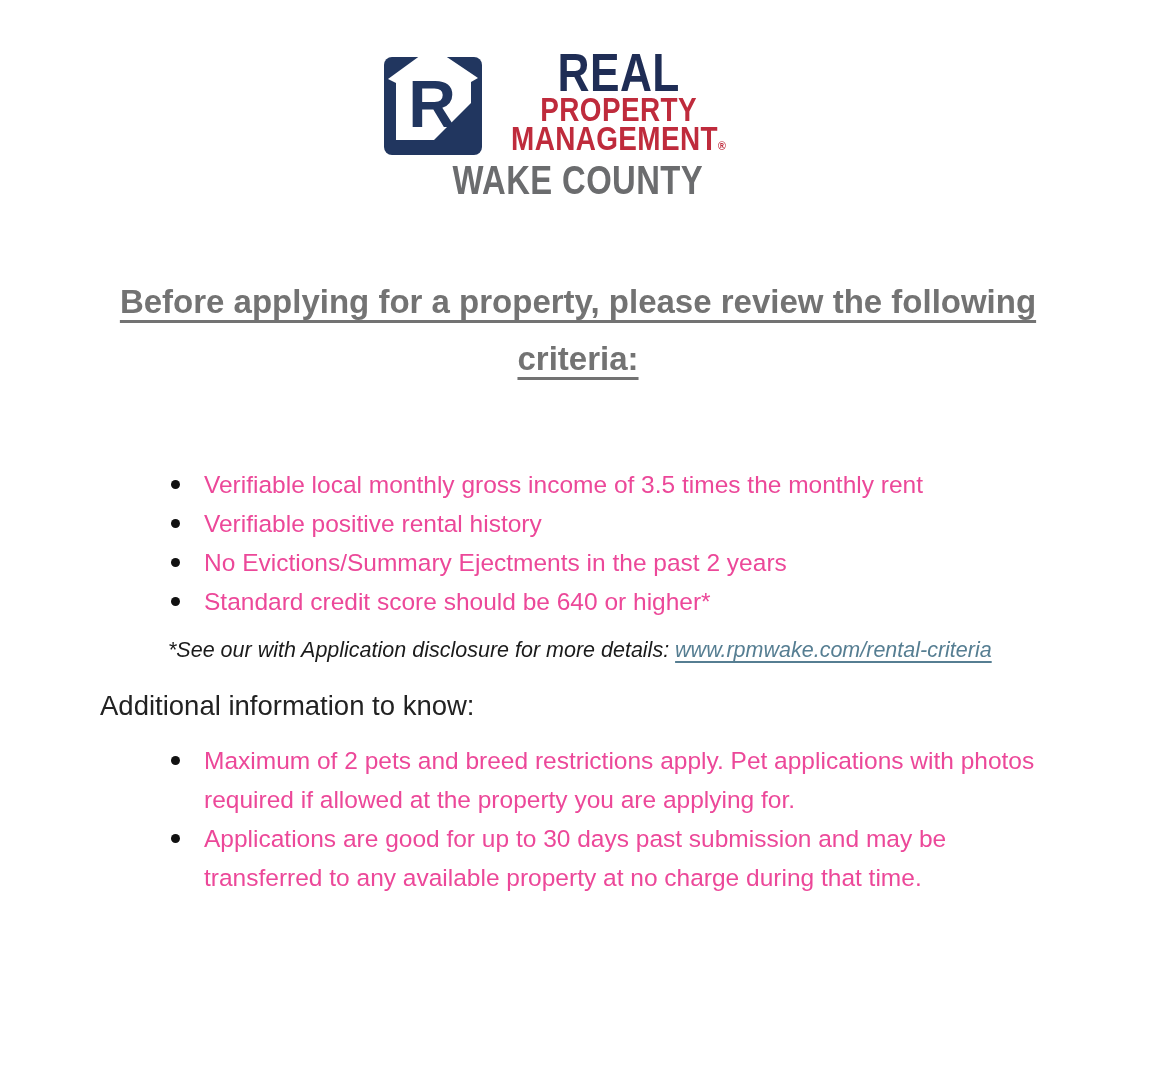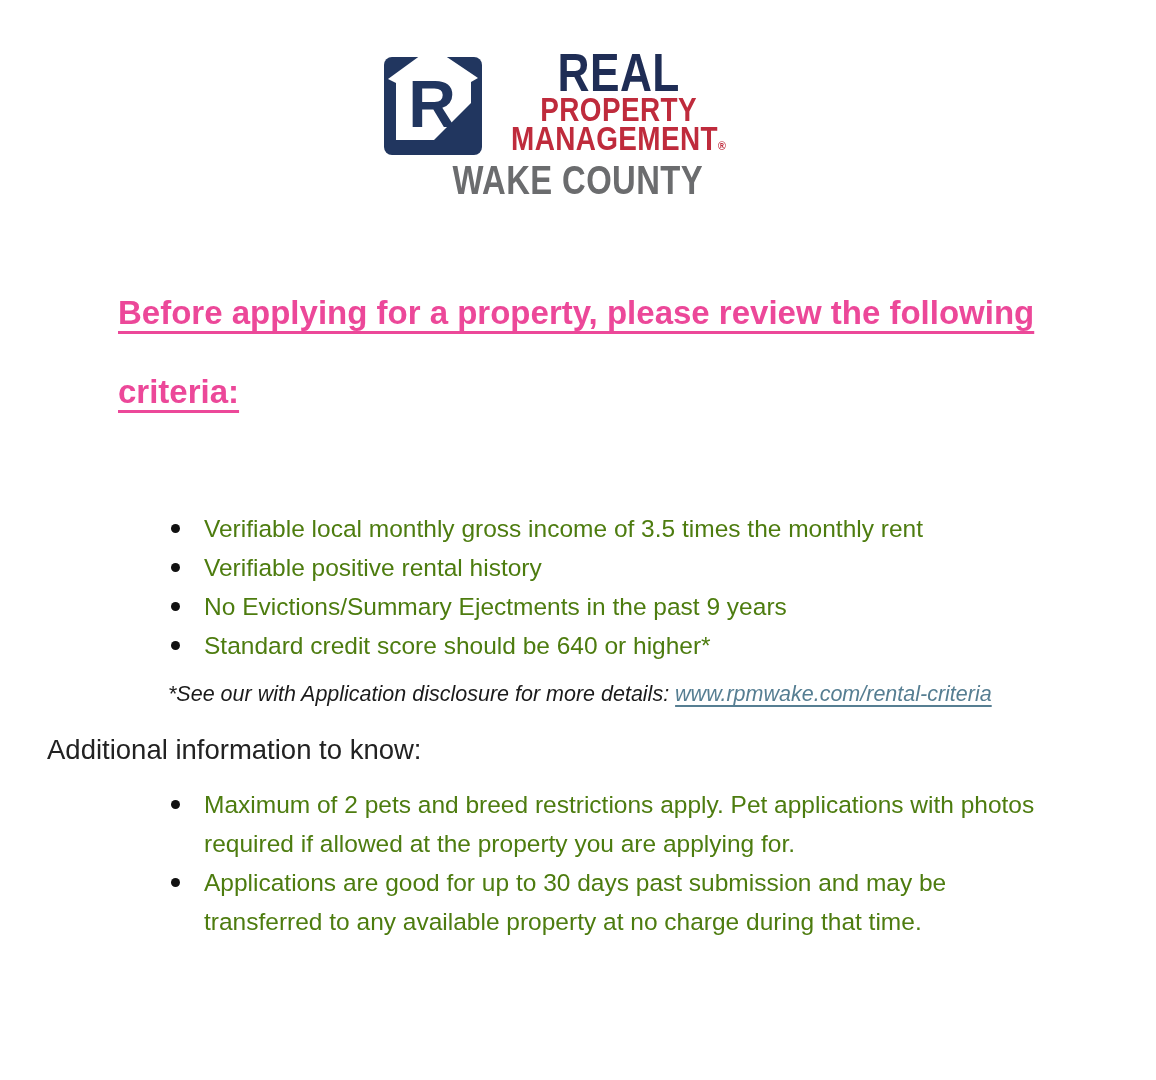--- a/index.html
+++ b/index.html
@@ -24,55 +24,56 @@
   .brand-mgmt { font-size:34px; line-height:29px; color:#bf2b3c; }
   .brand-mgmt .reg { display:inline; transform:none; font-size:13px; vertical-align:baseline; }
   .wake { font-size:40px; line-height:34px; font-weight:bold; color:#6b6c6e; letter-spacing:0.5px; }
   .wake span { display:inline-block; transform:scaleX(0.82); white-space:nowrap; }
   .tagline { margin-top:3px; font-size:23px; color:#242e56; }
   .tagline .nb { font-weight:bold; letter-spacing:0.3px; }
 
   
   .main-heading {
     width:920px; margin:76px auto 0;
-    font-size:33px; font-weight:bold; line-height:79px;
-    color:#ec4899;
+    text-align:center;
+    font-size:33px; font-weight:bold; line-height:57px;
+    color:#737373;
     text-decoration:underline;
     text-decoration-thickness:2.5px;
     text-underline-offset:7px;
   }
 
   
   ul { list-style:none; }
   .criteria-list { margin:78px 0 0 168px; }
   .info-list { margin:16px 0 8px 168px; }
   li {
     position:relative; padding-left:36px;
     font-size:24.5px; line-height:39px;
-    color:#4d7c0f; max-width:880px;
+    color:#ec4899; max-width:880px;
   }
   li::before {
     content:""; position:absolute; left:3px; top:15px;
     width:9px; height:9px; border-radius:50%; background:#111;
   }
 
   
   .footnote {
     margin:14px 0 0 168px;
     font-size:21.5px; line-height:30px;
     font-style:italic; color:#1b1b1b;
   }
   .footnote a {
     color:#567e92; text-decoration:underline; font-style:italic;
     text-underline-offset:4px;
   }
 
   
   .sub-heading {
-    margin:22px 0 0 47px;
+    margin:22px 0 0 100px;
     font-size:27.5px; line-height:38px;
     font-weight:normal; color:#222;
   }
 </style>
 </head>
 <body>
 
 <div class="page">
 
   <div class="logo-wrap">
@@ -89,21 +90,21 @@
       </div>
     </div>
     <div class="wake"><span>WAKE COUNTY</span></div>
   </div>
 
   <h1 class="main-heading">Before applying for a property, please review the following criteria:</h1>
 
   <ul class="criteria-list">
     <li>Verifiable local monthly gross income of 3.5 times the monthly rent</li>
     <li>Verifiable positive rental history</li>
-    <li>No Evictions/Summary Ejectments in the past 9 years</li>
+    <li>No Evictions/Summary Ejectments in the past 2 years</li>
     <li>Standard credit score should be 640 or higher*</li>
   </ul>
 
   <p class="footnote"><span>*See our with Application disclosure for more details: </span><a href="#">www.rpmwake.com/rental-criteria</a></p>
 
   <h2 class="sub-heading">Additional information to know:</h2>
 
   <ul class="info-list">
     <li>Maximum of 2 pets and breed restrictions apply. Pet applications with photos required if allowed at the property you are applying for.</li>
     <li>Applications are good for up to 30 days past submission and may be transferred to any available property at no charge during that time.</li>

